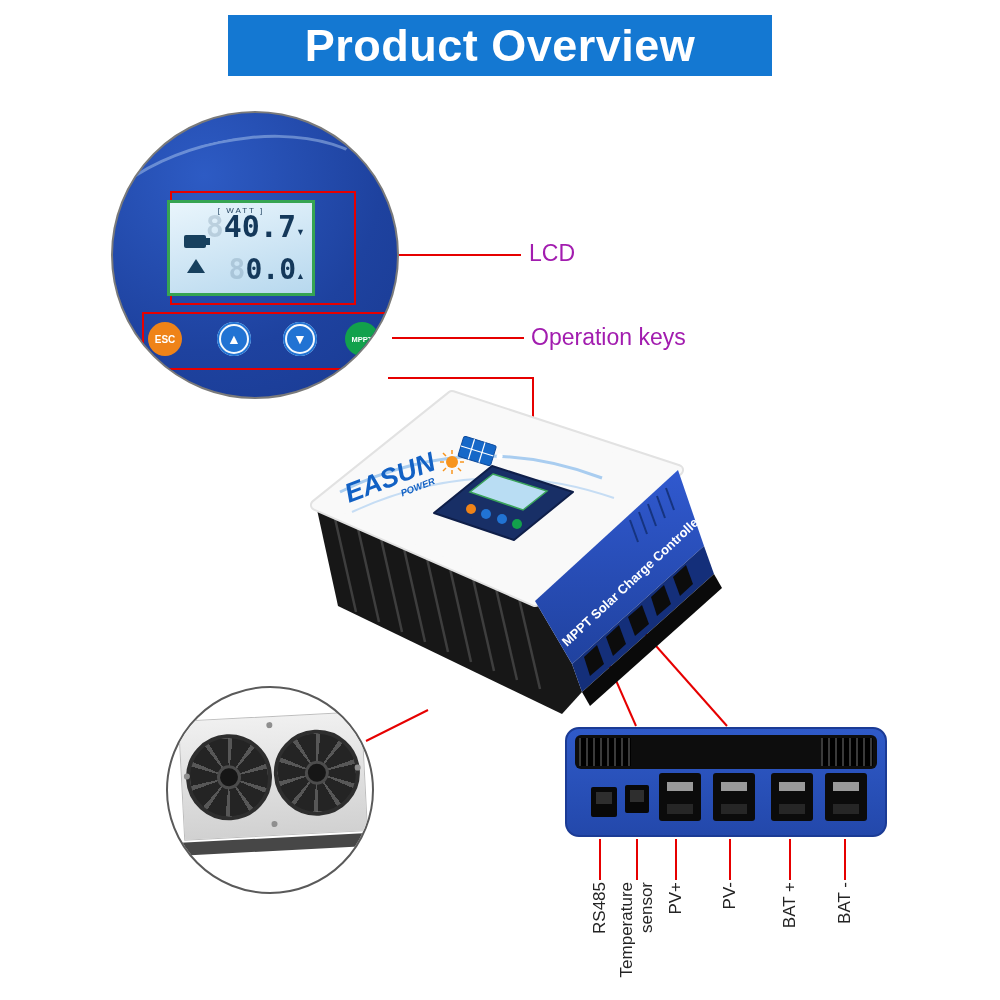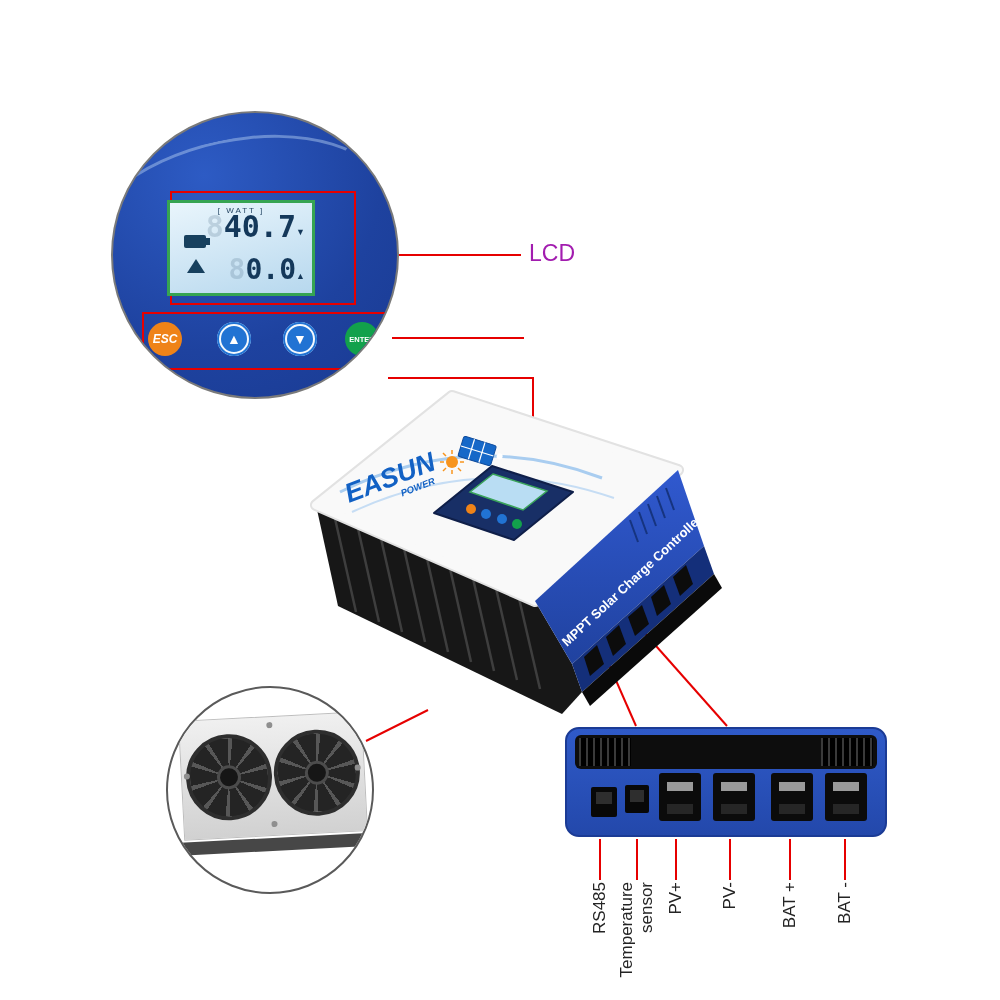--- a/index.html
+++ b/index.html
@@ -39,21 +39,21 @@
   .lcd-val{position:absolute;font-family:"DejaVu Sans Mono",monospace;font-weight:bold;color:#14385a;}
   .ghost{color:rgba(20,56,90,.16);}
   .v-top{right:16px;top:6px;font-size:30px;}
   .v-bot{right:16px;top:50px;font-size:28px;}
   .marker{position:absolute;font-size:9px;color:#14385a;}
   .m-top{right:7px;top:24px;}
   .m-bot{right:7px;top:68px;}
 
   .key{position:absolute;width:34px;height:34px;border-radius:50%;display:flex;align-items:center;
        justify-content:center;color:#fff;font-weight:bold;box-sizing:border-box;}
-  .key-esc{left:35px;top:209px;background:#ef8318;font-size:12px;font-style:italic;}
+  .key-esc{left:35px;top:209px;background:#ef8318;font-size:10px;}
   .key-up{left:104px;top:209px;background:#2173d3;font-size:14px;box-shadow:inset 0 0 0 2px #2173d3, inset 0 0 0 4px rgba(255,255,255,.95);}
   .key-down{left:170px;top:209px;background:#2173d3;font-size:14px;box-shadow:inset 0 0 0 2px #2173d3, inset 0 0 0 4px rgba(255,255,255,.95);}
   .key-enter{left:232px;top:209px;background:#12a14c;font-size:7.5px;}
 
   
   .fan-circle{position:absolute;left:166px;top:686px;width:208px;height:208px;border-radius:50%;
               border:2px solid #5a5a5a;background:#fff;overflow:hidden;box-sizing:border-box;}
   .fan-panel{position:absolute;left:13px;top:28px;width:182px;height:118px;
              background:linear-gradient(#f0f0f0,#d1d1d1);border:1px solid #bdbdbd;transform:rotate(-3deg);}
   .fan{position:absolute;top:15px;width:86px;height:86px;border-radius:50%;border:4px solid #2e2e2e;box-sizing:border-box;
@@ -87,20 +87,23 @@
   .tlabel{position:absolute;top:990px;width:108px;transform:rotate(-90deg);transform-origin:0 0;
           text-align:right;font-size:17px;line-height:20px;color:#242424;}
   .one-line{height:20px;}
   .l-rs{left:590px;}.l-ts{left:617px;}.l-pvp{left:666px;}.l-pvm{left:720px;}.l-batp{left:780px;}.l-batm{left:835px;}
 </style>
 </head>
 <body>
 
 <div class="page">
 
+  <div class="banner">
+    <span class="banner-title">Product Overview</span>
+  </div>
 
   <svg class="svg-layer" viewBox="0 0 1000 1000">
     <defs>
       <linearGradient id="bluegrad" x1="0" y1="0" x2="0" y2="1">
         <stop offset="0" stop-color="#3059cf"></stop>
           <stop offset="1" stop-color="#20429f"></stop>
       </linearGradient>
     </defs>
 
     <g stroke="#e60000" stroke-width="2" fill="none">
@@ -204,24 +207,25 @@
       <div class="lcd-val v-top"><span class="ghost">8</span><span>40.7</span></div>
       <div class="marker m-top">▼</div>
       <div class="lcd-val v-bot"><span class="ghost">8</span><span>0.0</span></div>
       <div class="marker m-bot">▲</div>
     </div>
 
     <div class="redbox box-keys"></div>
     <div class="key key-esc">ESC</div>
     <div class="key key-up">▲</div>
     <div class="key key-down">▼</div>
-    <div class="key key-enter">ENTER</div>
+    <div class="key key-enter">MPPT</div>
   </div>
 
   <div class="callout-label lbl-lcd">LCD</div>
+  <div class="callout-label lbl-keys">Operation keys</div>
 
   <div class="fan-circle">
     <div class="fan-panel">
       <div class="fan fan1"></div>
       <div class="fan fan2"></div>
       <div class="screw s1"></div>
       <div class="screw s2"></div>
       <div class="screw s3"></div>
       <div class="screw s4"></div>
     </div>

